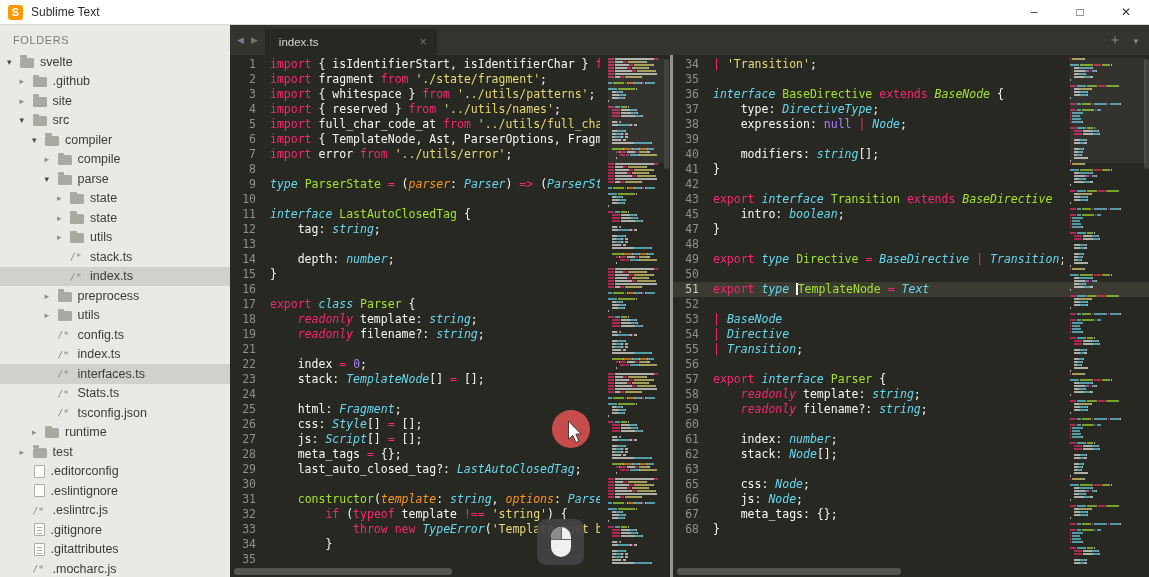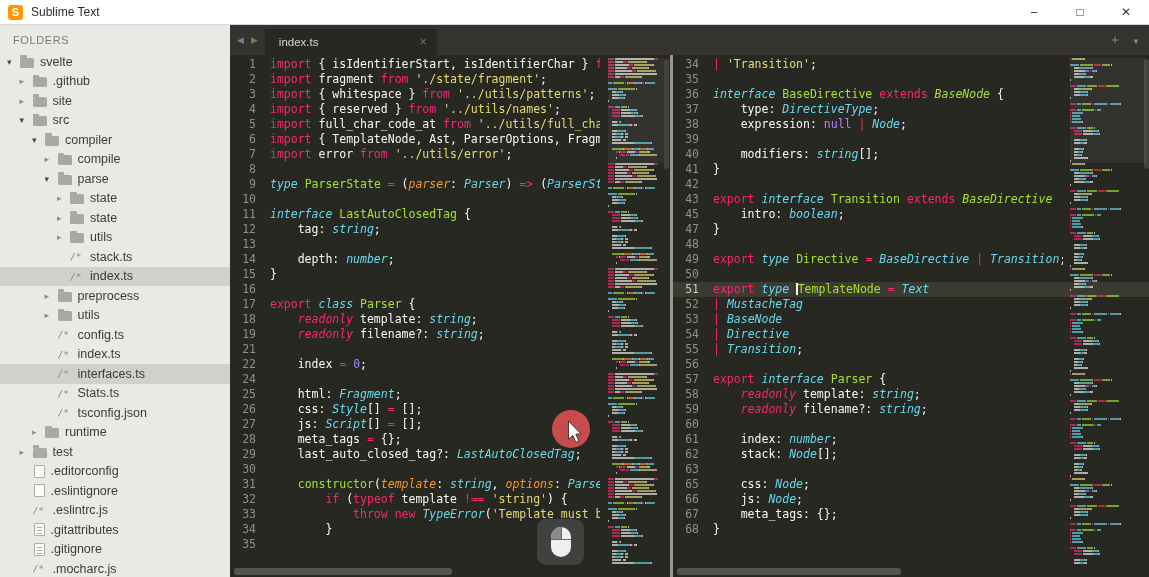--- a/index.html
+++ b/index.html
@@ -236,26 +236,26 @@
             <span class="tree-label">.eslintignore</span>
           </div>
           <div class="tree-row" style="padding-left: 19.5px;">
             <span class="tree-arrow"></span>
             <span class="icon code-glyph">/*</span>
             <span class="tree-label">.eslintrc.js</span>
           </div>
           <div class="tree-row" style="padding-left: 19.5px;">
             <span class="tree-arrow"></span>
             <span class="icon git-glyph"></span>
+            <span class="tree-label">.gitignore</span>
+          </div>
+          <div class="tree-row" style="padding-left: 19.5px;">
+            <span class="tree-arrow"></span>
+            <span class="icon git-glyph"></span>
             <span class="tree-label">.gitattributes</span>
-          </div>
-          <div class="tree-row" style="padding-left: 19.5px;">
-            <span class="tree-arrow"></span>
-            <span class="icon git-glyph"></span>
-            <span class="tree-label">.gitignore</span>
           </div>
           <div class="tree-row" style="padding-left: 19.5px;">
             <span class="tree-arrow"></span>
             <span class="icon code-glyph">/*</span>
             <span class="tree-label">.mocharc.js</span>
           </div>
         </div>
     </div>
 
     <div class="editor">
@@ -292,20 +292,21 @@
               <div class="code-row"><span class="gutter">12</span><span class="code"><span class="tk-d">    tag: </span><span class="tk-ty">string</span><span class="tk-d">;</span></span></div>
               <div class="code-row"><span class="gutter">13</span></div>
               <div class="code-row"><span class="gutter">14</span><span class="code"><span class="tk-d">    depth: </span><span class="tk-ty">number</span><span class="tk-d">;</span></span></div>
               <div class="code-row"><span class="gutter">15</span><span class="code"><span class="tk-d">}</span></span></div>
               <div class="code-row"><span class="gutter">16</span><span class="code"></span></div>
               <div class="code-row"><span class="gutter">17</span><span class="code"><span class="tk-kw">export</span><span class="tk-d"> </span><span class="tk-ty">class</span><span class="tk-d"> </span><span class="tk-fn">Parser</span><span class="tk-d"> {</span></span></div>
               <div class="code-row"><span class="gutter">18</span><span class="code"><span class="tk-d">    </span><span class="tk-kwi">readonly</span><span class="tk-d"> template: </span><span class="tk-ty">string</span><span class="tk-d">;</span></span></div>
               <div class="code-row"><span class="gutter">19</span><span class="code"><span class="tk-d">    </span><span class="tk-kwi">readonly</span><span class="tk-d"> filename?: </span><span class="tk-ty">string</span><span class="tk-d">;</span></span></div>
               <div class="code-row"><span class="gutter">21</span><span class="code"></span></div>
               <div class="code-row"><span class="gutter">22</span><span class="code"><span class="tk-d">    index </span><span class="tk-kw">=</span><span class="tk-d"> </span><span class="tk-num">0</span><span class="tk-d">;</span></span></div>
+              <div class="code-row"><span class="gutter">23</span><span class="code"><span class="tk-d">    stack: </span><span class="tk-ty">TemplateNode</span><span class="tk-d">[] </span><span class="tk-kw">=</span><span class="tk-d"> [];</span></span></div>
               <div class="code-row"><span class="gutter">24</span><span class="code"></span></div>
               <div class="code-row"><span class="gutter">25</span><span class="code"><span class="tk-d">    html: </span><span class="tk-ty">Fragment</span><span class="tk-d">;</span></span></div>
               <div class="code-row"><span class="gutter">26</span><span class="code"><span class="tk-d">    css: </span><span class="tk-ty">Style</span><span class="tk-d">[] </span><span class="tk-kw">=</span><span class="tk-d"> [];</span></span></div>
               <div class="code-row"><span class="gutter">27</span><span class="code"><span class="tk-d">    js: </span><span class="tk-ty">Script</span><span class="tk-d">[] </span><span class="tk-kw">=</span><span class="tk-d"> [];</span></span></div>
               <div class="code-row"><span class="gutter">28</span><span class="code"><span class="tk-d">    meta_tags </span><span class="tk-kw">=</span><span class="tk-d"> {};</span></span></div>
               <div class="code-row"><span class="gutter">29</span><span class="code"><span class="tk-d">    last_auto_closed_tag?: </span><span class="tk-ty">LastAutoClosedTag</span><span class="tk-d">;</span></span></div>
               <div class="code-row"><span class="gutter">30</span><span class="code"></span></div>
               <div class="code-row"><span class="gutter">31</span><span class="code"><span class="tk-d">    </span><span class="tk-fn">constructor</span><span class="tk-d">(</span><span class="tk-pm">template</span><span class="tk-d">: </span><span class="tk-ty">string</span><span class="tk-d">, </span><span class="tk-pm">options</span><span class="tk-d">: </span><span class="tk-ty">Parser</span></span></div>
               <div class="code-row"><span class="gutter">32</span><span class="code"><span class="tk-d">        </span><span class="tk-kw">if</span><span class="tk-d"> (</span><span class="tk-kw">typeof</span><span class="tk-d"> template </span><span class="tk-kw">!==</span><span class="tk-d"> </span><span class="tk-str">'string'</span><span class="tk-d">) {</span></span></div>
               <div class="code-row"><span class="gutter">33</span><span class="code"><span class="tk-d">            </span><span class="tk-kw">throw</span><span class="tk-d"> </span><span class="tk-kw">new</span><span class="tk-d"> </span><span class="tk-ty">TypeError</span><span class="tk-d">(</span><span class="tk-str">'Template must be</span></span></div>
@@ -499,21 +500,21 @@
               <div class="code-row"><span class="gutter">40</span><span class="code"><span class="tk-d">    modifiers: </span><span class="tk-ty">string</span><span class="tk-d">[];</span></span></div>
               <div class="code-row"><span class="gutter">41</span><span class="code"><span class="tk-d">}</span></span></div>
               <div class="code-row"><span class="gutter">42</span><span class="code"></span></div>
               <div class="code-row"><span class="gutter">43</span><span class="code"><span class="tk-kw">export</span><span class="tk-d"> </span><span class="tk-ty">interface</span><span class="tk-d"> </span><span class="tk-fn">Transition</span><span class="tk-d"> </span><span class="tk-kw">extends</span><span class="tk-d"> </span><span class="tk-fni">BaseDirective</span><span class="tk-d"> </span></span></div>
               <div class="code-row"><span class="gutter">45</span><span class="code"><span class="tk-d">    intro: </span><span class="tk-ty">boolean</span><span class="tk-d">;</span></span></div>
               <div class="code-row"><span class="gutter">47</span><span class="code"><span class="tk-d">}</span></span></div>
               <div class="code-row"><span class="gutter">48</span><span class="code"></span></div>
               <div class="code-row"><span class="gutter">49</span><span class="code"><span class="tk-kw">export</span><span class="tk-d"> </span><span class="tk-ty">type</span><span class="tk-d"> </span><span class="tk-fn">Directive</span><span class="tk-d"> </span><span class="tk-kw">=</span><span class="tk-d"> </span><span class="tk-ty">BaseDirective</span><span class="tk-d"> </span><span class="tk-kw">|</span><span class="tk-d"> </span><span class="tk-ty">Transition</span><span class="tk-d">;</span></span></div>
               <div class="code-row"><span class="gutter">50</span><span class="code"></span></div>
               <div class="code-row active"><span class="gutter">51</span><span class="code"><span class="tk-kw">export</span><span class="tk-d"> </span><span class="tk-ty">type</span><span class="tk-d"> </span><span class="tk-caret"></span><span class="tk-fn">TemplateNode</span><span class="tk-d"> </span><span class="tk-kw">=</span><span class="tk-d"> </span><span class="tk-ty">Text</span></span></div>
-              <div class="code-row"><span class="gutter">52</span><span class="code"><span class="tk-kw">|</span><span class="tk-d"> </span><span class="tk-ty">MustacheTag</span></span></div>
+              <div class="code-row"><span class="gutter">52</span></div>
               <div class="code-row"><span class="gutter">53</span><span class="code"><span class="tk-kw">|</span><span class="tk-d"> </span><span class="tk-ty">BaseNode</span></span></div>
               <div class="code-row"><span class="gutter">54</span><span class="code"><span class="tk-kw">|</span><span class="tk-d"> </span><span class="tk-ty">Directive</span></span></div>
               <div class="code-row"><span class="gutter">55</span><span class="code"><span class="tk-kw">|</span><span class="tk-d"> </span><span class="tk-ty">Transition</span><span class="tk-d">;</span></span></div>
               <div class="code-row"><span class="gutter">56</span><span class="code"></span></div>
               <div class="code-row"><span class="gutter">57</span><span class="code"><span class="tk-kw">export</span><span class="tk-d"> </span><span class="tk-ty">interface</span><span class="tk-d"> </span><span class="tk-fn">Parser</span><span class="tk-d"> {</span></span></div>
               <div class="code-row"><span class="gutter">58</span><span class="code"><span class="tk-d">    </span><span class="tk-kwi">readonly</span><span class="tk-d"> template: </span><span class="tk-ty">string</span><span class="tk-d">;</span></span></div>
               <div class="code-row"><span class="gutter">59</span><span class="code"><span class="tk-d">    </span><span class="tk-kwi">readonly</span><span class="tk-d"> filename?: </span><span class="tk-ty">string</span><span class="tk-d">;</span></span></div>
               <div class="code-row"><span class="gutter">60</span><span class="code"></span></div>
               <div class="code-row"><span class="gutter">61</span><span class="code"><span class="tk-d">    index: </span><span class="tk-ty">number</span><span class="tk-d">;</span></span></div>
               <div class="code-row"><span class="gutter">62</span><span class="code"><span class="tk-d">    stack: </span><span class="tk-ty">Node</span><span class="tk-d">[];</span></span></div>

